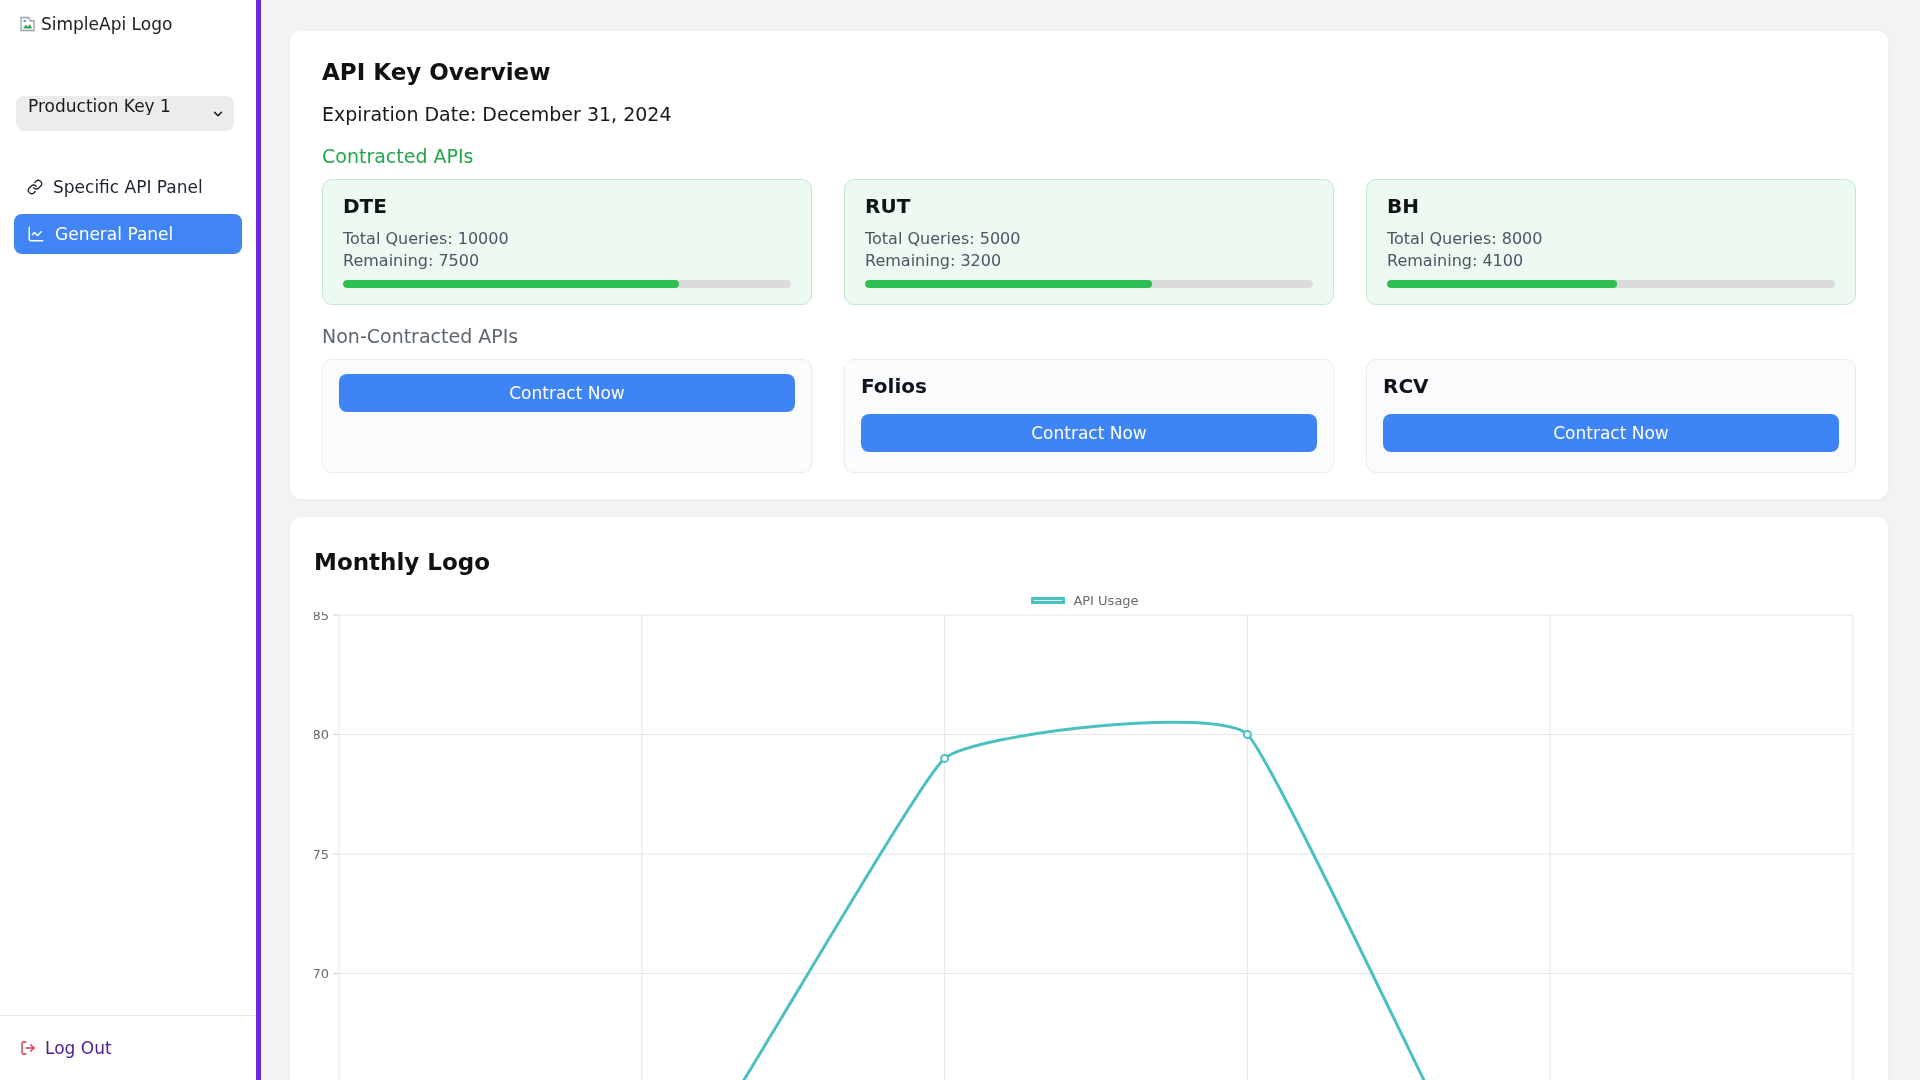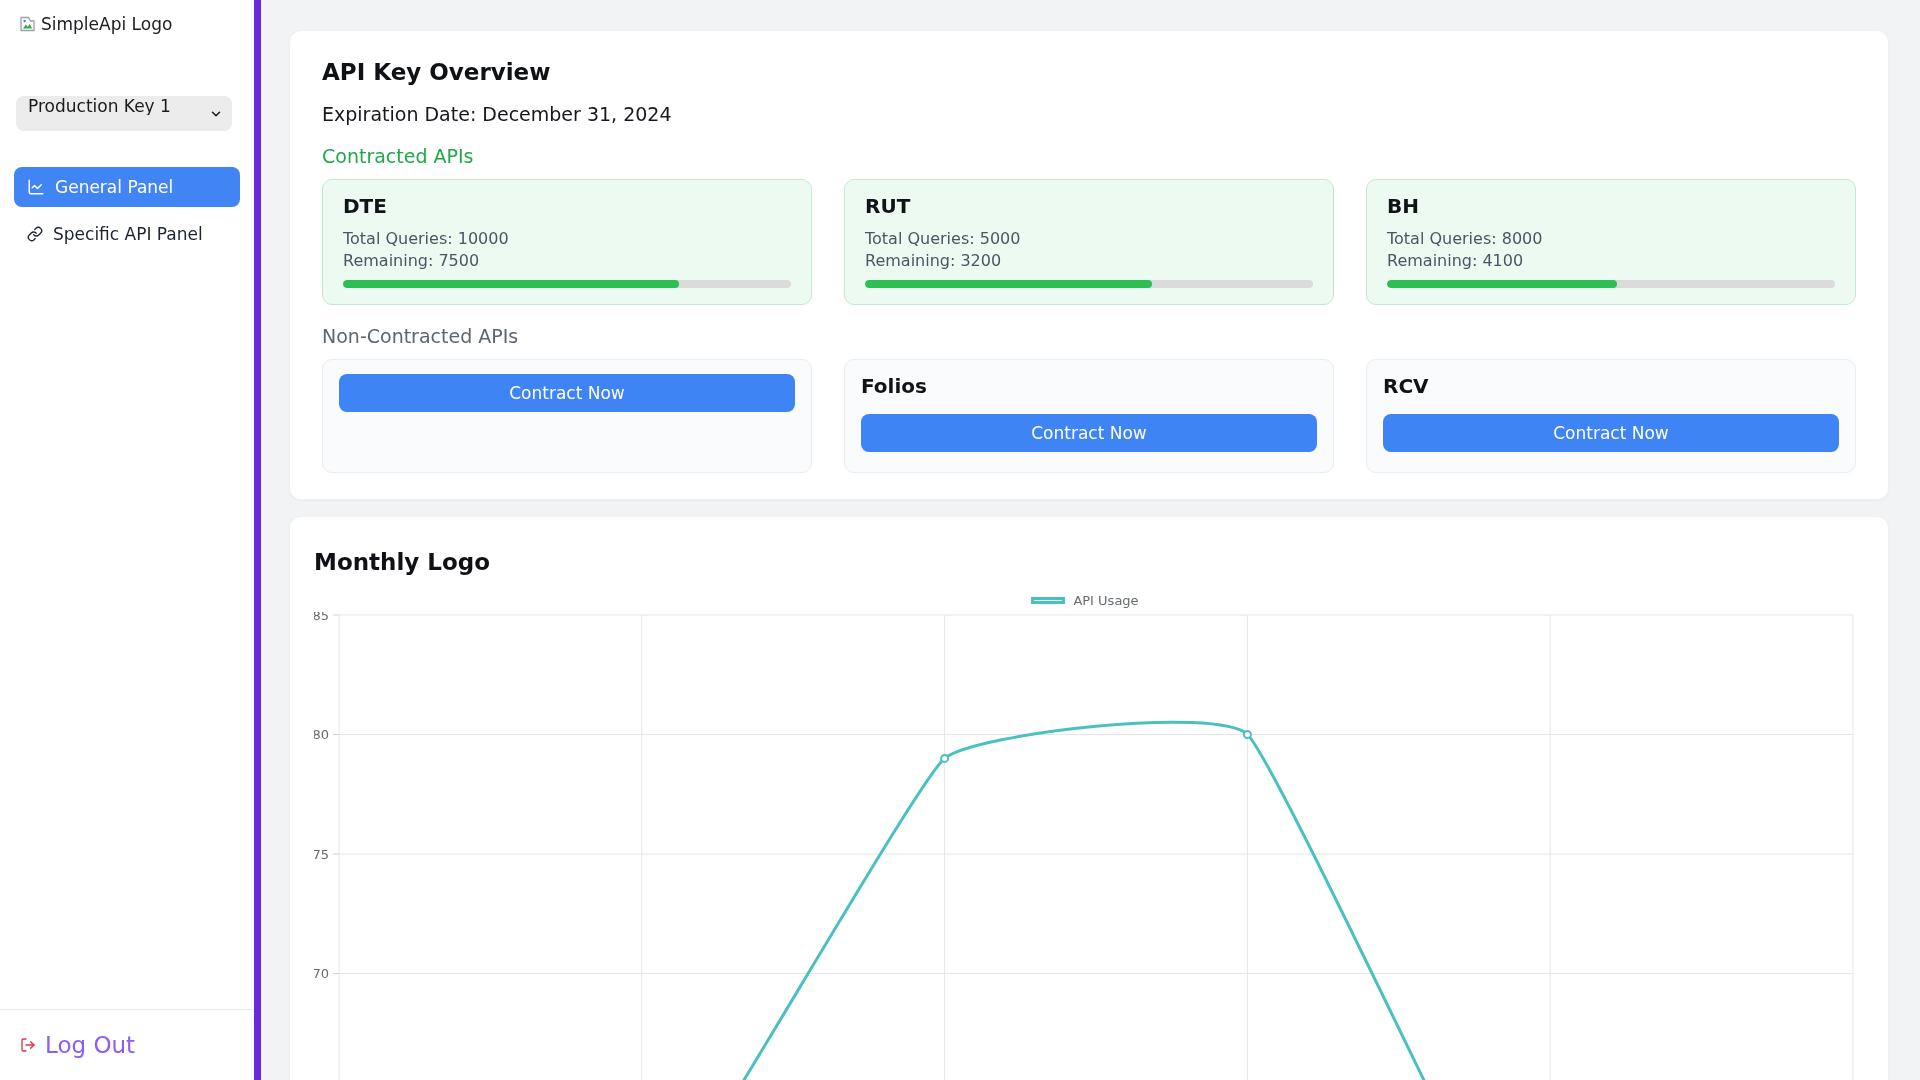--- a/index.html
+++ b/index.html
@@ -1,34 +1,34 @@
 <!DOCTYPE html>
 <html><head>
 <meta charset="utf-8">
 <style>
   html,body{width:1920px;height:1080px;margin:0;overflow:hidden;background:#f1f3f5;
     font-family:"DejaVu Sans","Liberation Sans",sans-serif;color:#1a1a1a;}
   *{box-sizing:border-box;}
 
   
   .sidebar{position:fixed;left:0;top:0;bottom:0;width:261px;background:#fff;
-    border-right:7px solid #6d28d9;display:flex;flex-direction:column;}
+    border-right:5px solid #6d28d9;display:flex;flex-direction:column;}
   .logo{display:flex;align-items:center;gap:6px;padding:14px 0 0 20px;
     font-size:17px;color:#202124;white-space:nowrap;}
   .select-wrap{margin:62px 22px 0 16px;position:relative;}
   .key-select{width:100%;height:35px;border:none;border-radius:8px;background:#ececec;
     font-family:inherit;font-size:17px;color:#1a1a1a;padding:0 30px 16px 12px;
     -webkit-appearance:none;appearance:none;}
   .select-chevron{position:absolute;right:9px;top:10px;pointer-events:none;}
   .nav{margin:36px 14px 0;display:flex;flex-direction:column;gap:7px;}
   .nav-item{display:flex;align-items:center;gap:10px;height:40px;border-radius:8px;
     padding:0 13px;font-size:17px;color:#1c2430;cursor:pointer;}
   .nav-item.active{background:#4184f4;color:#fff;}
   .logout-section{margin-top:auto;border-top:1px solid #e7eaee;padding:22px 20px;}
-  .logout{display:flex;align-items:center;gap:9px;color:#8b5cf6;font-size:23px;cursor:pointer;}
+  .logout{display:flex;align-items:center;gap:9px;color:#4c1d95;font-size:17px;cursor:pointer;}
 
   
   .main{margin-left:261px;padding:30px 31px 0 28px;}
   .card{background:#fff;border-radius:12px;border:1px solid #eef1f3;
     box-shadow:0 1px 2px rgba(16,24,40,.04);}
   .card.overview{padding:28px 32px 26px;}
   .card h2{font-size:23px;font-weight:bold;color:#0f1115;margin:0 0 18px;}
   .expiration{font-size:19px;color:#15181d;margin:0 0 20px;}
   .section-heading{font-size:19px;font-weight:400;margin:0 0 12px;}
   .section-heading.green{color:#22a74a;}
@@ -73,37 +73,37 @@
       <option>Production Key 1</option>
     </select>
     <span class="select-chevron">
       <svg width="14" height="14" viewBox="0 0 24 24" fill="none" stroke="#1a1a1a" stroke-width="2.6" stroke-linecap="round" stroke-linejoin="round">
           <path d="m6 9 6 6 6-6"></path>
         </svg>
     </span>
   </div>
 
   <nav class="nav">
+    <div class="nav-item">
+      <span style="display:inline-flex;">
+        <svg width="16" height="16" viewBox="0 0 24 24" fill="none" stroke="#1c2430" stroke-width="2" stroke-linecap="round" stroke-linejoin="round">
+            <path d="M10 13a5 5 0 0 0 7.54.54l3-3a5 5 0 0 0-7.07-7.07l-1.72 1.71"></path>
+            <path d="M14 11a5 5 0 0 0-7.54-.54l-3 3a5 5 0 0 0 7.07 7.07l1.71-1.71"></path>
+          </svg>
+      </span>
+      <span>Specific API Panel</span>
+    </div>
     <div class="nav-item active">
       <span style="display:inline-flex;">
         <svg width="18" height="18" viewBox="0 0 24 24" fill="none" stroke="#fff" stroke-width="2" stroke-linecap="round" stroke-linejoin="round">
             <path d="M3 3v16a2 2 0 0 0 2 2h16"></path>
             <path d="m19 9-5 5-4-4-3 3"></path>
           </svg>
       </span>
       <span>General Panel</span>
-    </div>
-    <div class="nav-item">
-      <span style="display:inline-flex;">
-        <svg width="16" height="16" viewBox="0 0 24 24" fill="none" stroke="#1c2430" stroke-width="2" stroke-linecap="round" stroke-linejoin="round">
-            <path d="M10 13a5 5 0 0 0 7.54.54l3-3a5 5 0 0 0-7.07-7.07l-1.72 1.71"></path>
-            <path d="M14 11a5 5 0 0 0-7.54-.54l-3 3a5 5 0 0 0 7.07 7.07l1.71-1.71"></path>
-          </svg>
-      </span>
-      <span>Specific API Panel</span>
     </div>
   </nav>
 
   <div class="logout-section">
     <div class="logout">
       <span style="display:inline-flex;">
         <svg width="16" height="16" viewBox="0 0 24 24" fill="none" stroke="#dc3545" stroke-width="2" stroke-linecap="round" stroke-linejoin="round">
             <path d="M9 21H5a2 2 0 0 1-2-2V5a2 2 0 0 1 2-2h4"></path>
             <polyline points="16 17 21 12 16 7"></polyline>
             <line x1="21" y1="12" x2="9" y2="12"></line>

